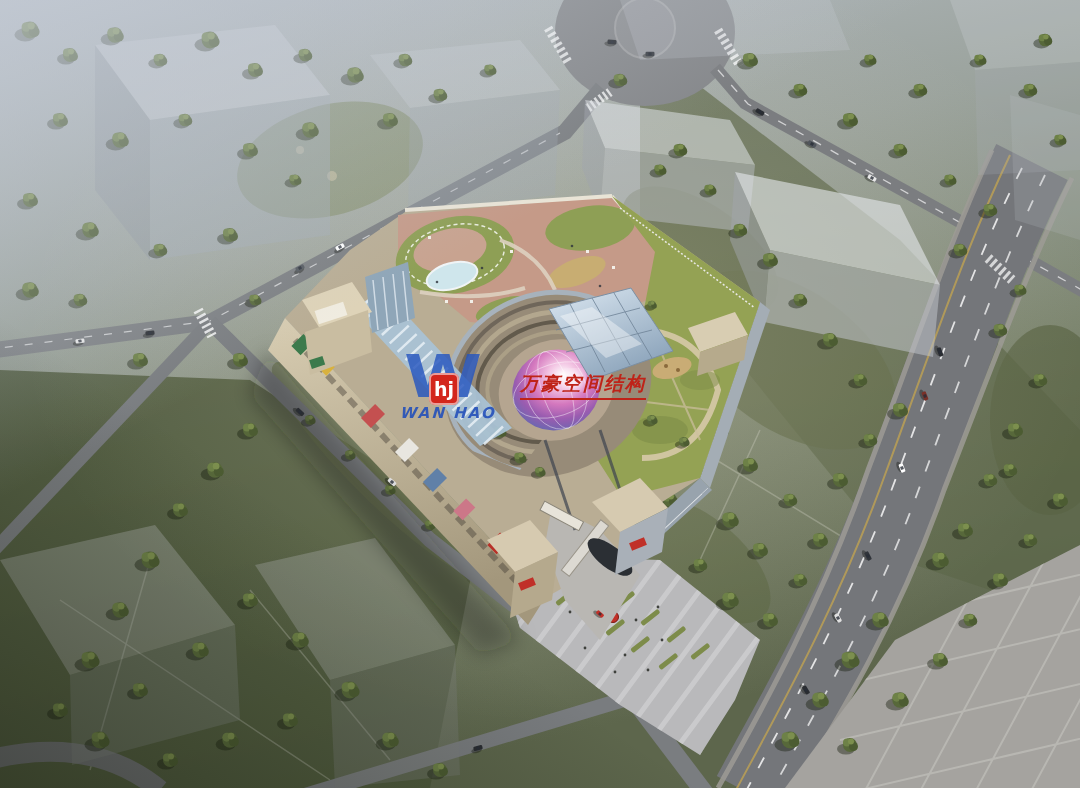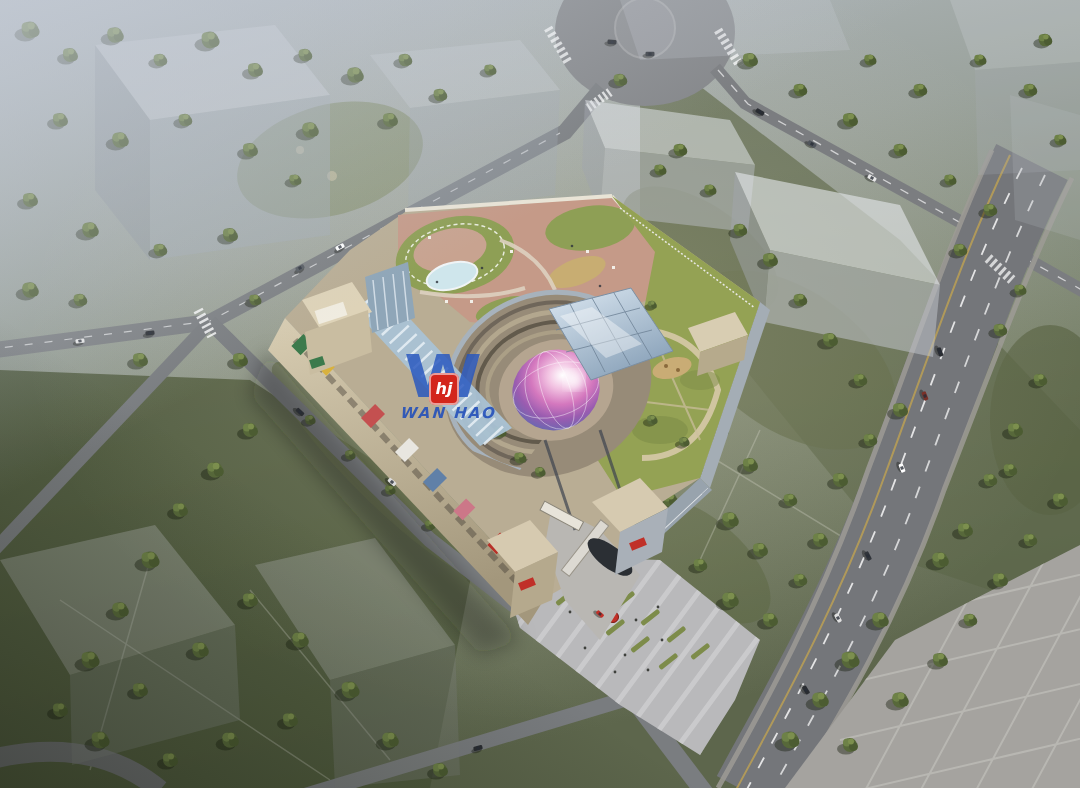--- a/index.html
+++ b/index.html
@@ -6,21 +6,21 @@
   .stage{position:relative;width:1080px;height:788px;overflow:hidden;font-family:"DejaVu Sans",sans-serif;}
   .stage svg{position:absolute;left:0;top:0;}
   
   .watermark{position:absolute;left:396px;top:344px;width:300px;height:92px;pointer-events:none;}
   .wm-w{position:absolute;left:8px;top:4px;font-size:58px;line-height:1;font-weight:800;
         color:rgba(38,86,190,.82);transform:scaleX(1.22);transform-origin:left top;
         font-family:"DejaVu Sans",sans-serif;}
   .wm-badge{position:absolute;left:33px;top:29px;width:30px;height:32px;background:#d3261c;
         border-radius:6px;box-shadow:inset 0 0 0 2px rgba(255,255,255,.55);
         display:flex;align-items:center;justify-content:center;}
-  .wm-badge span{color:#fff;font-weight:800;font-style:italic;font-size:16px;line-height:1;}
+  .wm-badge span{color:#fff;font-weight:800;font-size:19px;line-height:1;}
   .wm-brand{position:absolute;left:5px;top:60px;font-size:15px;font-weight:800;font-style:italic;
         letter-spacing:2px;color:rgba(35,80,185,.9);transform:skewX(-5deg);white-space:nowrap;}
   .wm-cn{position:absolute;left:124px;top:27px;font-size:19px;font-weight:700;font-style:italic;
         letter-spacing:2px;color:#bf2318;border-bottom:2px solid #bf2318;padding-bottom:1px;
         white-space:nowrap;}
   .wm-url{position:absolute;left:99px;top:56px;font-size:21px;font-weight:700;letter-spacing:1px;
         color:#bf2318;font-family:"Liberation Serif",serif;white-space:nowrap;}
 </style>
 </head>
 <body>
@@ -476,14 +476,15 @@
   <rect x="0" y="0" width="1080" height="788" fill="url(#fogG)"></rect>
   <rect x="0" y="0" width="1080" height="788" fill="url(#darkBL)"></rect>
 </svg>
 
   <div class="watermark">
     <div class="wm-w">W</div>
     <div class="wm-badge">
       <span>hj</span>
     </div>
     <div class="wm-brand">WAN HAO</div>
+    <div class="wm-cn">万豪空间结构</div>
   </div>
 </div>
 
 </body></html>

